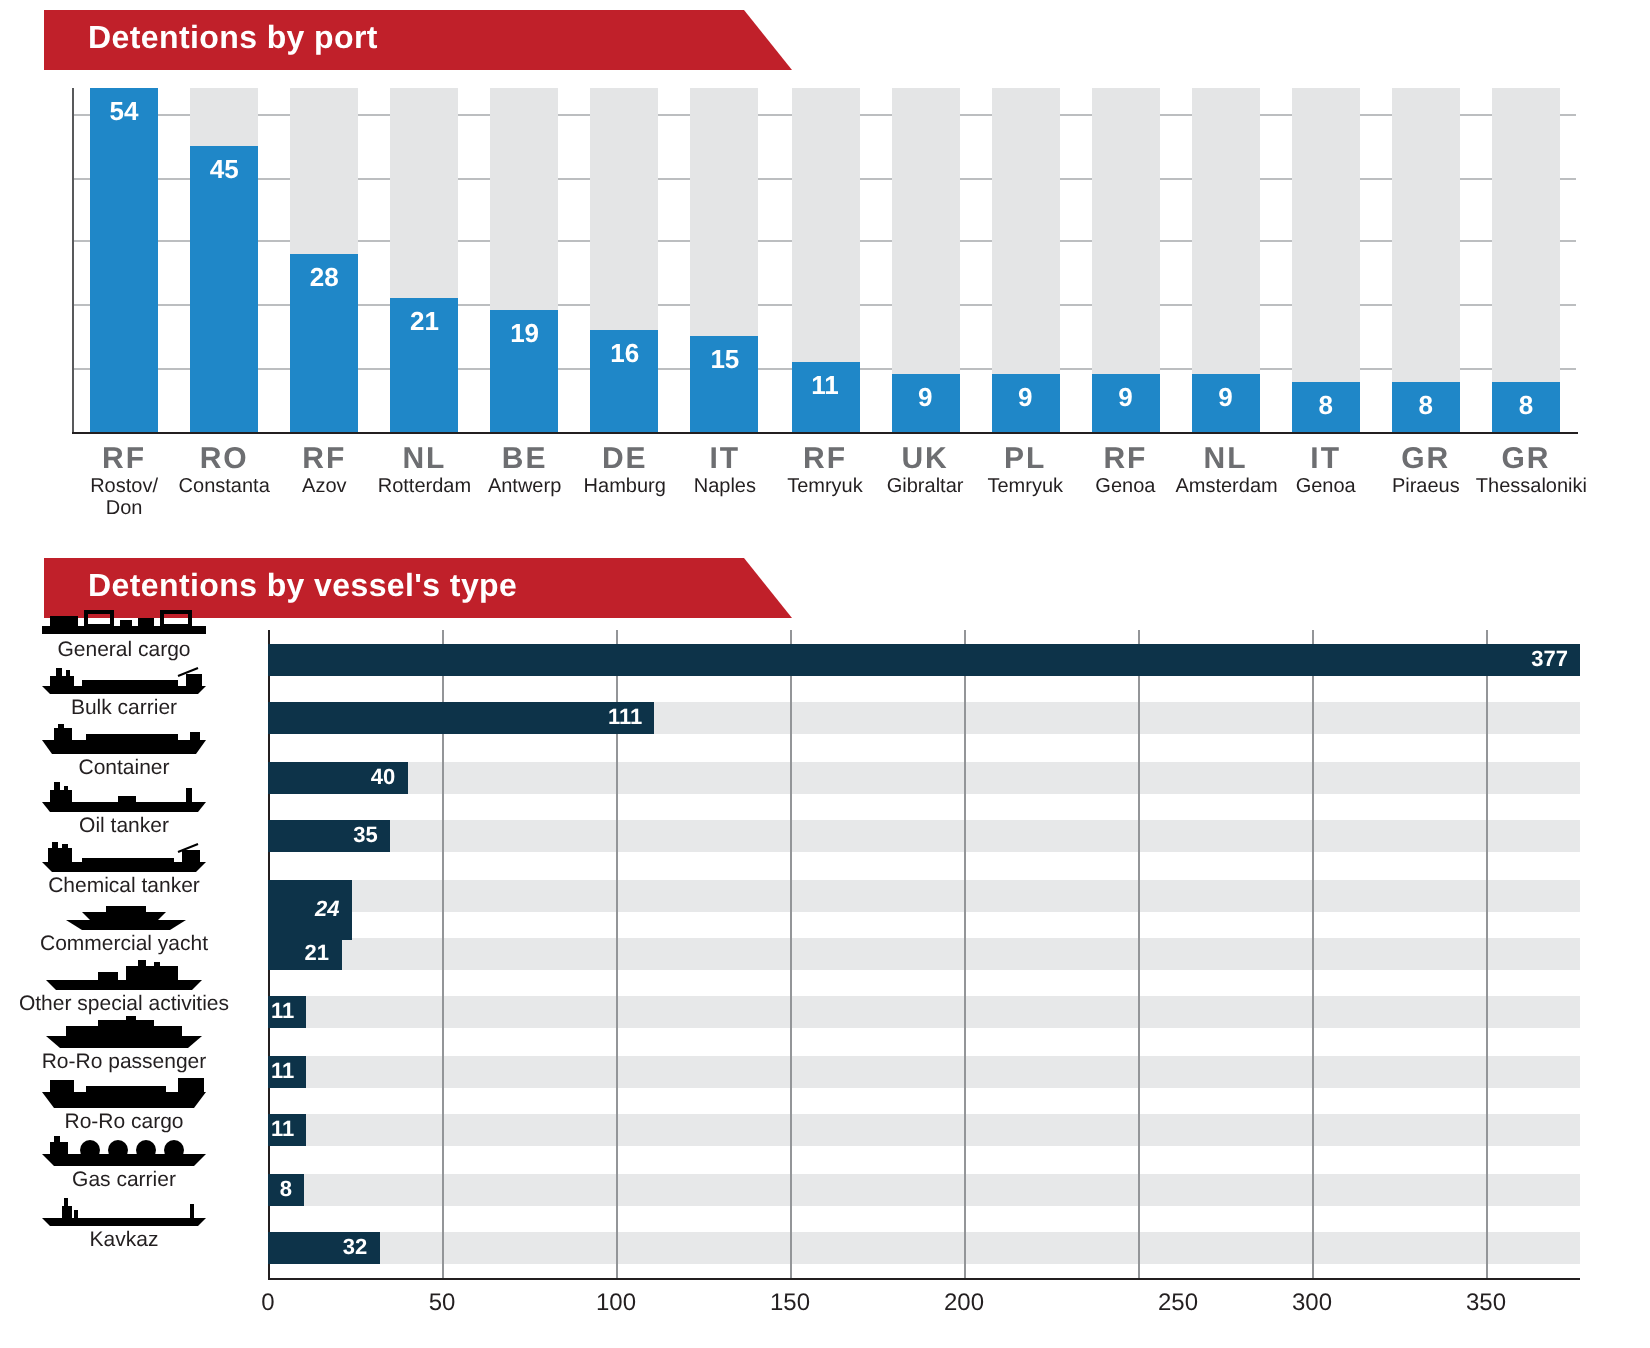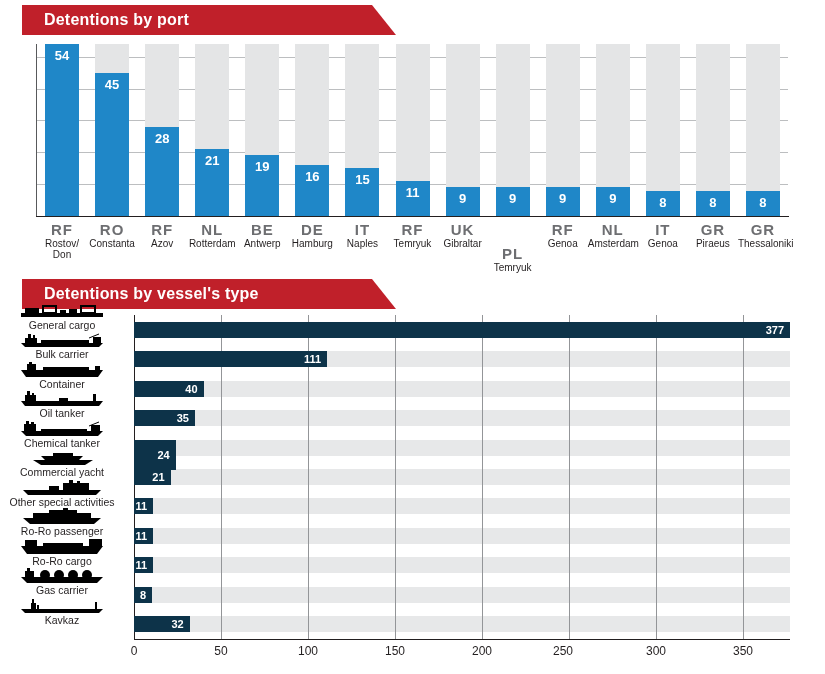--- a/index.html
+++ b/index.html
@@ -357,21 +357,21 @@
         <div class="v-cat-name">Naples</div>
       </div>
       <div class="v-catgroup" style="left: 387.467px; top: 181px; width: 50.0667px;">
         <div class="v-cat-code">RF</div>
         <div class="v-cat-name">Temryuk</div>
       </div>
       <div class="v-catgroup" style="left: 437.533px; top: 181px; width: 50.0667px;">
         <div class="v-cat-code">UK</div>
         <div class="v-cat-name">Gibraltar</div>
       </div>
-      <div class="v-catgroup" style="left: 487.6px; top: 181px; width: 50.0667px; margin-top: 24px;">
+      <div class="v-catgroup" style="left: 487.6px; top: 181px; width: 50.0667px;">
         <div class="v-cat-code">PL</div>
         <div class="v-cat-name">Temryuk</div>
       </div>
       <div class="v-catgroup" style="left: 537.667px; top: 181px; width: 50.0667px;">
         <div class="v-cat-code">RF</div>
         <div class="v-cat-name">Genoa</div>
       </div>
       <div class="v-catgroup" style="left: 587.733px; top: 181px; width: 50.0667px;">
         <div class="v-cat-code">NL</div>
         <div class="v-cat-name">Amsterdam</div>
@@ -541,21 +541,21 @@
       </div>
       <div class="h-bar" style="top: 36.1818px; height: 16px; width: 193.146px; background: rgb(13, 51, 73);">
         <span class="h-barlabel">111</span>
       </div>
       <div class="h-bar" style="top: 65.6364px; height: 16px; width: 69.6021px; background: rgb(13, 51, 73);">
         <span class="h-barlabel">40</span>
       </div>
       <div class="h-bar" style="top: 95.0909px; height: 16px; width: 60.9019px; background: rgb(13, 51, 73);">
         <span class="h-barlabel">35</span>
       </div>
-      <div class="h-bar" style="top: 124.545px; height: 30px; width: 41.7613px; background: rgb(13, 51, 73);">
+      <div class="h-bar" style="top: 124.545px; height: 30px; width: 41.7613px; background: rgb(13, 51, 73); font-style: italic;">
         <span class="h-barlabel">24</span>
       </div>
       <div class="h-bar" style="top: 154px; height: 16px; width: 36.5411px; background: rgb(13, 51, 73);">
         <span class="h-barlabel">21</span>
       </div>
       <div class="h-bar" style="top: 183.455px; height: 16px; width: 19.1406px; background: rgb(13, 51, 73);">
         <span class="h-barlabel">11</span>
       </div>
       <div class="h-bar" style="top: 212.909px; height: 16px; width: 19.1406px; background: rgb(13, 51, 73);">
         <span class="h-barlabel">11</span>
@@ -569,17 +569,17 @@
       <div class="h-bar" style="top: 301.273px; height: 16px; width: 55.6817px; background: rgb(13, 51, 73);">
         <span class="h-barlabel">32</span>
       </div>
     </div>
   <div id="h-xticks">
       <div class="h-xtick" style="left: 134px;">0</div>
       <div class="h-xtick" style="left: 221.003px;">50</div>
       <div class="h-xtick" style="left: 308.005px;">100</div>
       <div class="h-xtick" style="left: 395.008px;">150</div>
       <div class="h-xtick" style="left: 482.011px;">200</div>
-      <div class="h-xtick" style="left: 563px;">250</div>
+      <div class="h-xtick" style="left: 589px;">250</div>
       <div class="h-xtick" style="left: 656.016px;">300</div>
       <div class="h-xtick" style="left: 743.019px;">350</div>
     </div>
 </div>
 
 </body></html>

